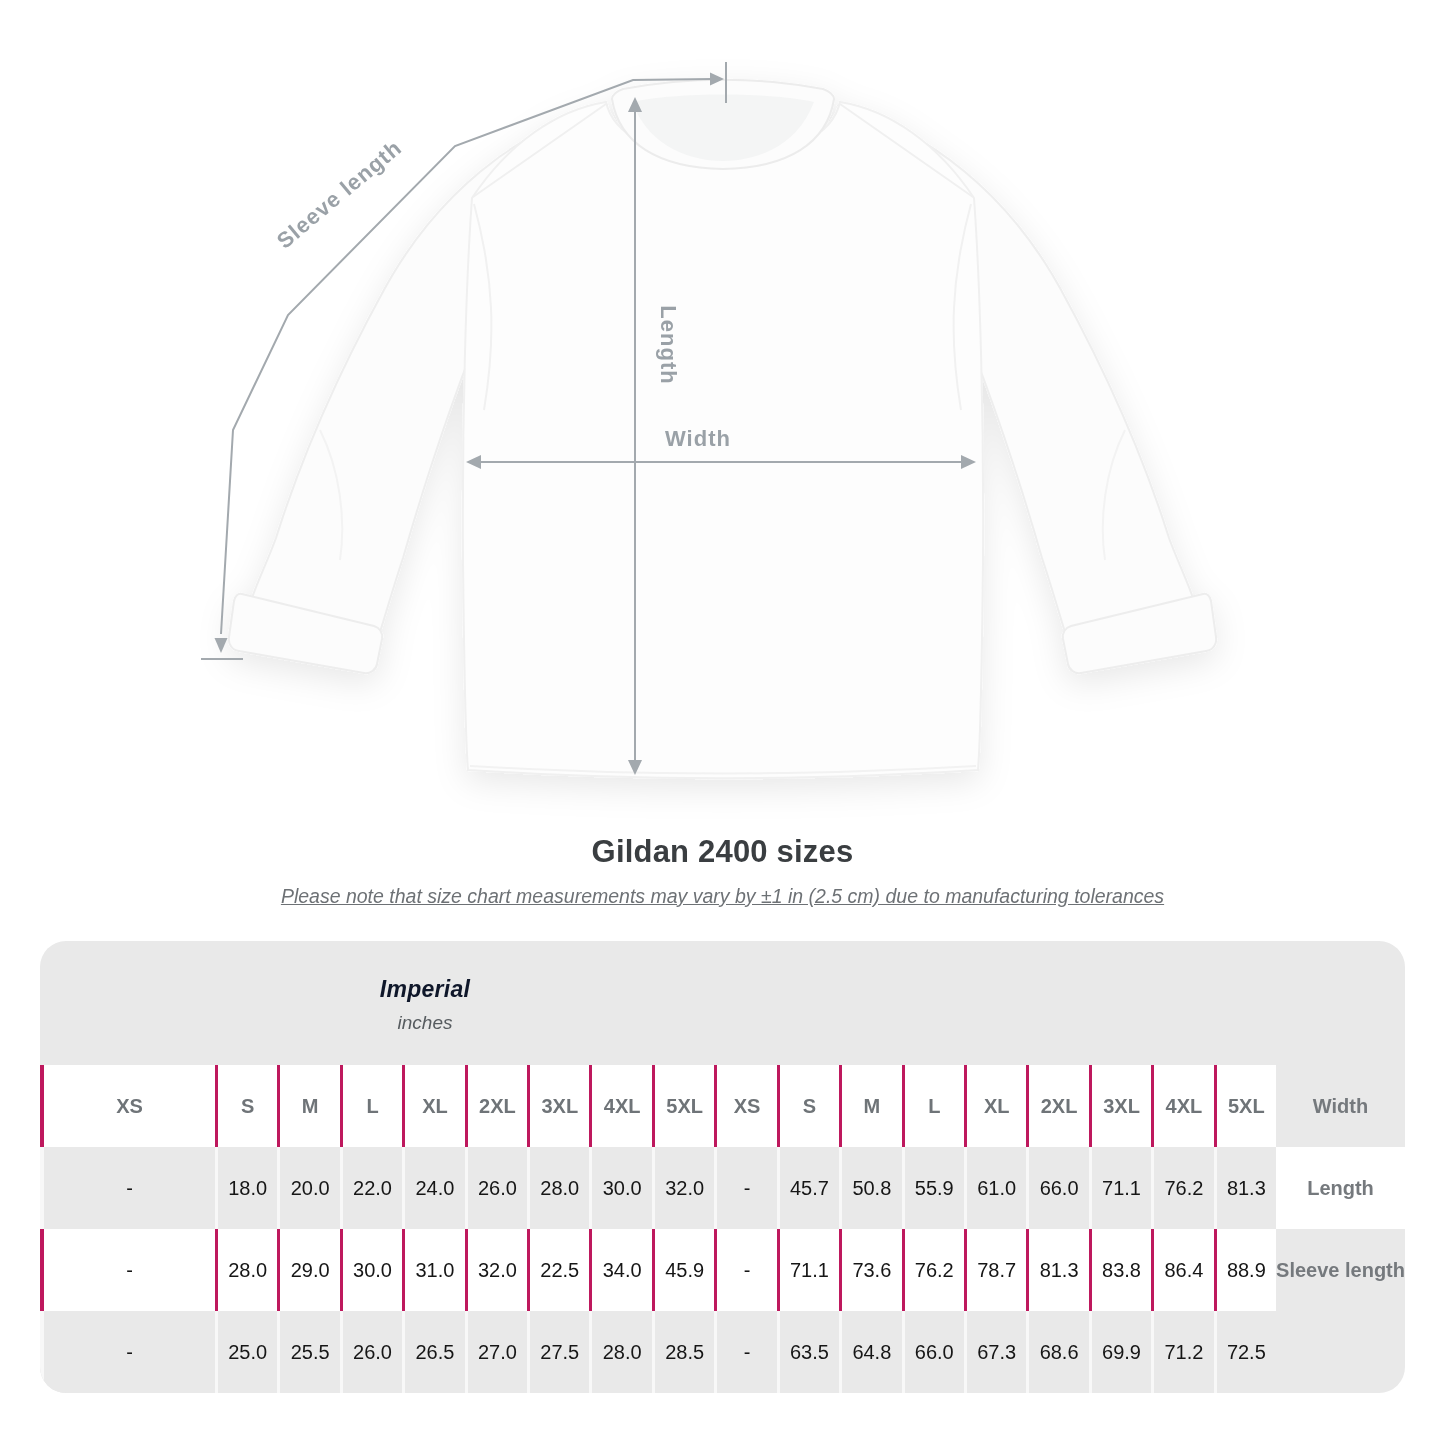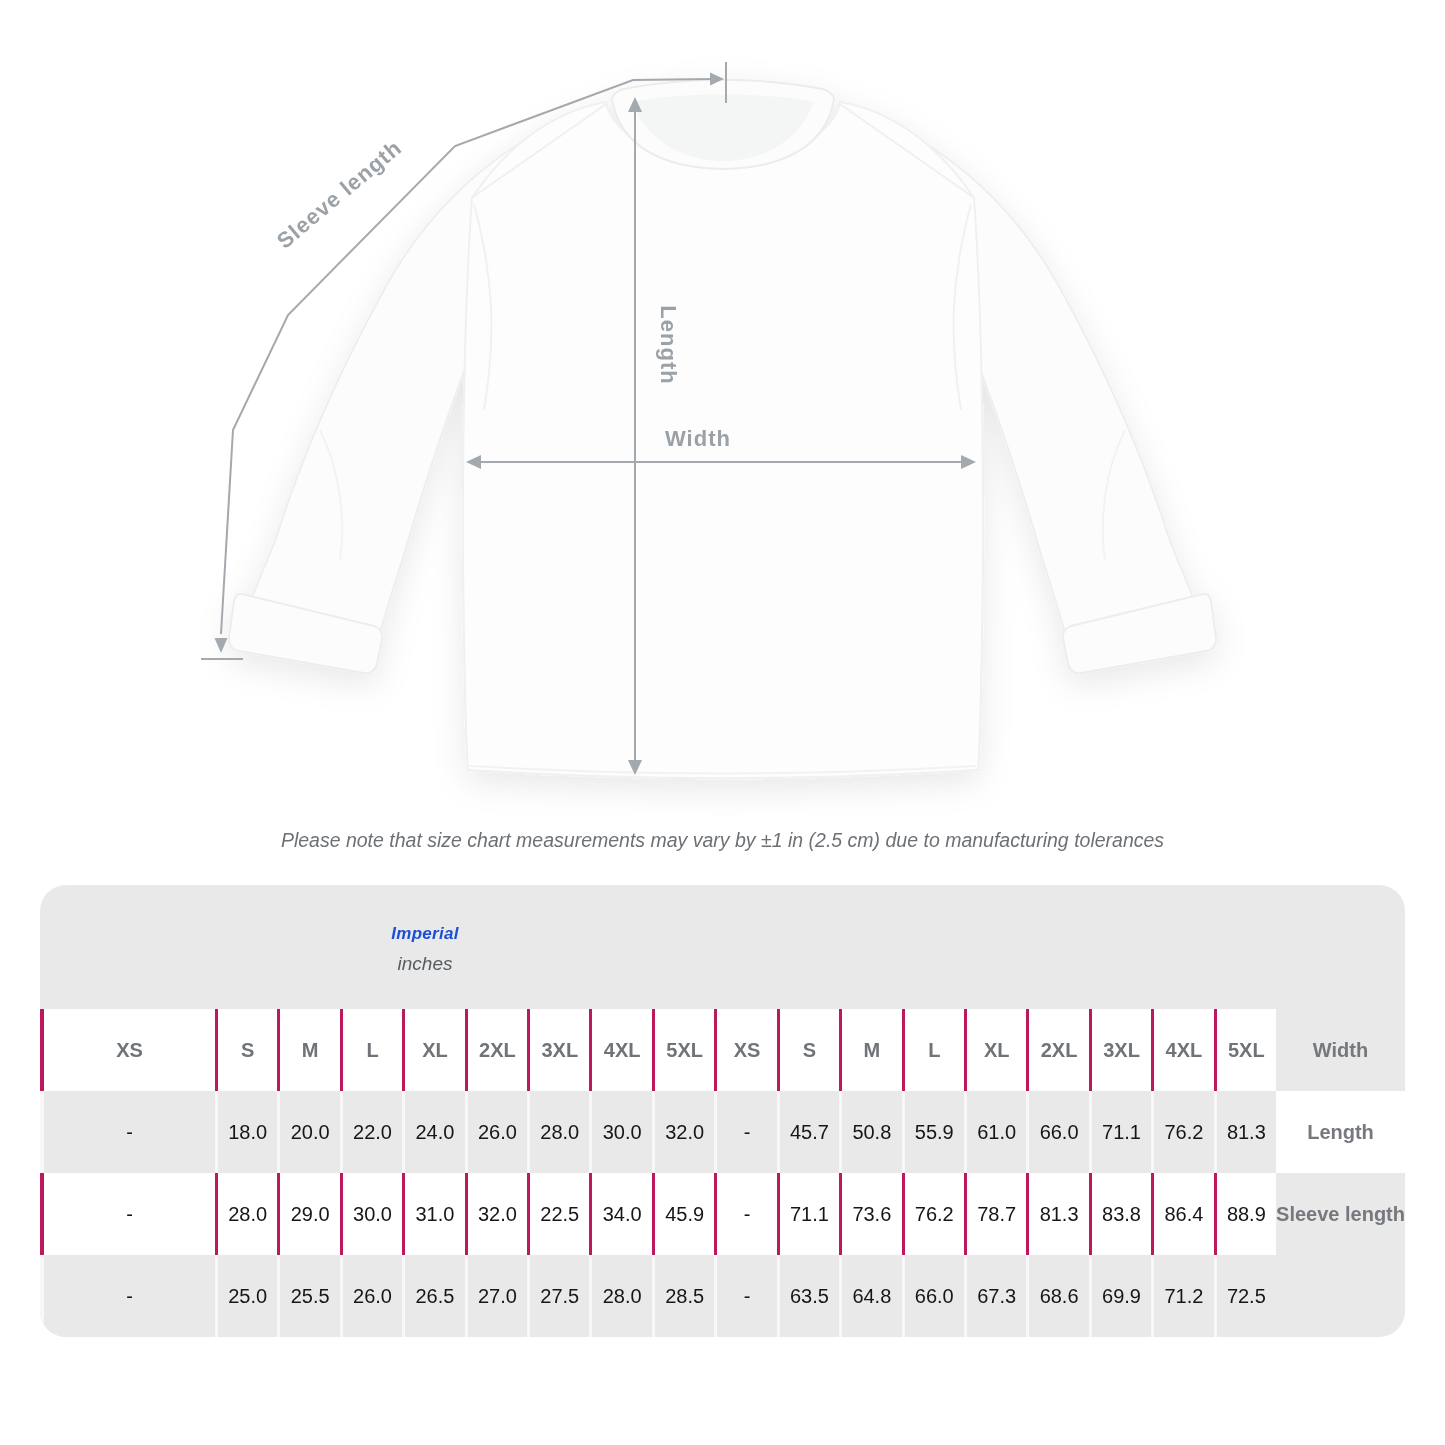--- a/index.html
+++ b/index.html
@@ -14,37 +14,37 @@
   .diagram { width:1445px; height:822px; position:relative; }
   .diagram svg { display:block; }
   .diag-label { font-family:"Liberation Sans", sans-serif; font-weight:bold; font-size:22px; fill:#9aa1a7; letter-spacing:1px; }
 
   
   .title {
     margin:12px 0 0; text-align:center;
     font-size:31px; font-weight:bold; color:#3a3e41; letter-spacing:0.2px;
   }
   .note {
-    margin:7px 0 0; text-align:center;
-    font-size:19.5px; font-style:italic; color:#6d7175;
+    margin:15px 0 0; text-align:center;
+    font-size:19.5px; font-style:italic; color:#6d7175;text-decoration:underline;
   }
 
   
   .size-table {
     margin:33px 40px 0; width:1365px;
     background:#e9e9e9; border-radius:26px; overflow:hidden;
   }
   .band {
     display:grid; grid-template-columns:175px repeat(18, 1fr);
     height:124px;
   }
   .band .group { display:flex; flex-direction:column; align-items:center; justify-content:center; gap:9px; padding-top:4px; }
   .band .g-imperial { grid-column:1 / 11; }
   .band .g-metric  { grid-column:11 / 20; }
-  .g-name { font-size:17px; font-weight:bold; font-style:italic; color:#1d4ed8; letter-spacing:0.3px; }
+  .g-name { font-size:23px; font-weight:bold; font-style:italic; color:#0f172a; letter-spacing:0.3px; }
   .g-unit { font-size:19px; font-style:italic; color:#565b5f;text-align:center; }
 
   .grid { display:grid; grid-template-columns:175px repeat(18, 1fr); }
   .cell {
     height:82px; display:flex; align-items:center; justify-content:center;
     font-size:20px; white-space:nowrap;
   }
   .row-white { background:#ffffff; border-left:3px solid #be185d; }
   .row-gray  { background:#e9e9e9; border-left:3px solid #f8f8f8; }
   .cell.row-first { border-left:none; }
@@ -105,20 +105,21 @@
         <path d="M481 455 L466 462 L481 469 Z"></path>
         <path d="M961 455 L976 462 L961 469 Z"></path>
       </g>
 
       <text class="diag-label" transform="translate(344,200) rotate(-40)" text-anchor="middle">Sleeve length</text>
       <text class="diag-label" transform="translate(661,345) rotate(90)" text-anchor="middle">Length</text>
       <text class="diag-label" x="698" y="446" text-anchor="middle">Width</text>
     </svg>
   </div>
 
+  <h1 class="title">Gildan 2400 sizes</h1>
   <p class="note">Please note that size chart measurements may vary by ±1 in (2.5 cm) due to manufacturing tolerances</p>
 
   <div class="size-table">
     <div class="band">
       <div class="group g-imperial">
         <div class="g-name">Imperial</div>
         <div class="g-unit">inches</div>
       </div>
     </div>
     <div class="grid">

